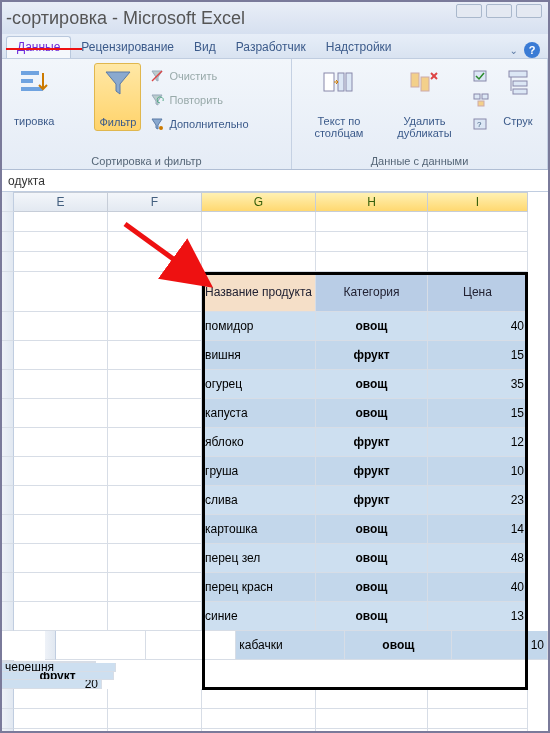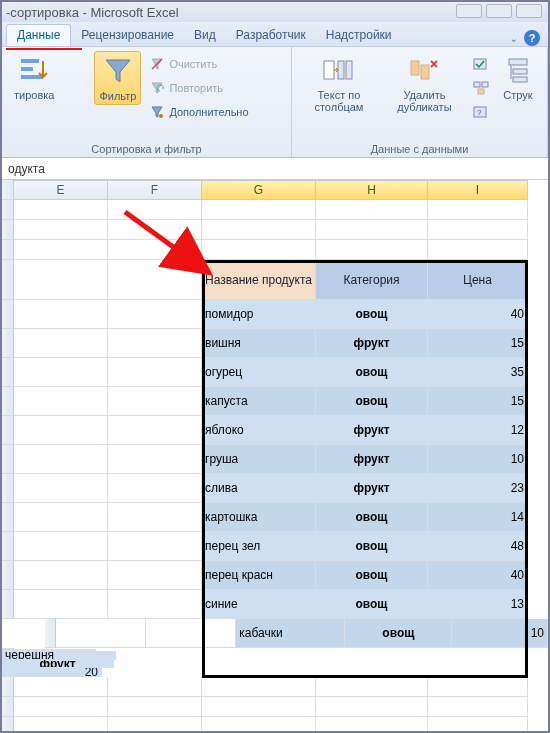--- a/index.html
+++ b/index.html
@@ -1,40 +1,40 @@
 <!DOCTYPE html>
 <html><head>
 <meta charset="utf-8">
 <style>
   * { box-sizing: border-box; margin: 0; padding: 0; font-family: "Segoe UI", Tahoma, sans-serif; }
   body { width: 550px; height: 733px; background: #fff; overflow: hidden; border: 2px solid #7a7a9a; position: relative; }
 
   
-  .titlebar { height: 20px; background: linear-gradient(#e9eef7,#d6e0f0); padding-left: 4px; font-size: 13px; color:#555; display:flex; align-items:center; }
+  .titlebar { height: 32px; background: linear-gradient(#e9eef7,#d6e0f0); padding-left: 4px; font-size: 18px; color:#555; display:flex; align-items:center; }
   .titlebar .win-icons { position:absolute; right:6px; top:2px; display:flex; gap:4px; }
   .win-btn { width:26px; height:14px; background:#e4e9f2; border:1px solid #a9b8cc; border-radius:2px; }
 
   
   .tabs { height: 24px; background: linear-gradient(#e7eef8,#d9e3f1); display:flex; align-items:flex-end; padding-left:4px; font-size:12px; }
   .tab { padding: 3px 10px 4px 10px; color:#3b5a8a; cursor:default; }
-  .tab.active { background:#f5f8fc; border:1px solid #b9c8dd; border-bottom:none; border-radius:3px 3px 0 0; color:#0369a1; }
+  .tab.active { background:#f5f8fc; border:1px solid #b9c8dd; border-bottom:none; border-radius:3px 3px 0 0; color:#6d28d9; }
   .tabs .help { margin-left:auto; display:flex; align-items:center; gap:6px; padding-right:8px; }
   .help-circle { width:16px; height:16px; border-radius:50%; background:#3a7bd5; color:#fff; font-size:11px; font-weight:bold; display:flex; align-items:center; justify-content:center; }
   .caret-down { font-size:10px; color:#5a78a4; }
 
   
   .red-underline { position:absolute; top:46px; left:4px; width:76px; height:2px; background:#e11; }
 
   
   .ribbon { height: 112px; background: linear-gradient(#f2f6fb,#e5ecf6); border-top:1px solid #c0cde0; border-bottom:1px solid #b0bed4; display:flex; font-size:11px; color:#3b5a8a; }
   .group { border-right:1px solid #c5d1e3; padding:4px 8px 2px 8px; display:flex; flex-direction:column; }
   .group-body { flex:1; display:flex; align-items:flex-start; gap:6px; }
   .group-label { text-align:center; font-size:11px; color:#567; padding-top:2px; }
 
-  .big-btn { display:flex; flex-direction:column; align-items:center; gap:2px; padding:2px 4px; border-radius:3px; }
+  .big-btn { display:flex; flex-direction:column; align-items:center; gap:16px; padding:2px 4px; border-radius:3px; }
   .big-btn .ico { width:34px; height:34px; display:flex; align-items:center; justify-content:center; }
   .big-btn .lbl { font-size:11px; line-height:12px; text-align:center; }
   .big-btn.selected { background: linear-gradient(#ffe8a6,#ffd36b); border:1px solid #e0b74e;margin-left:30px; }
 
   .small-btn { display:flex; align-items:center; gap:4px; font-size:11px; color:#3b5a8a; padding:1px 2px; }
   .small-btn .sico { width:16px; height:16px; display:flex; align-items:center; justify-content:center; }
   .grey { color:#9aa; }
 
   
   .fbar { height:22px; border-bottom:1px solid #c0cde0; font-size:12px; padding-left:6px; display:flex; align-items:center; color:#333; }

